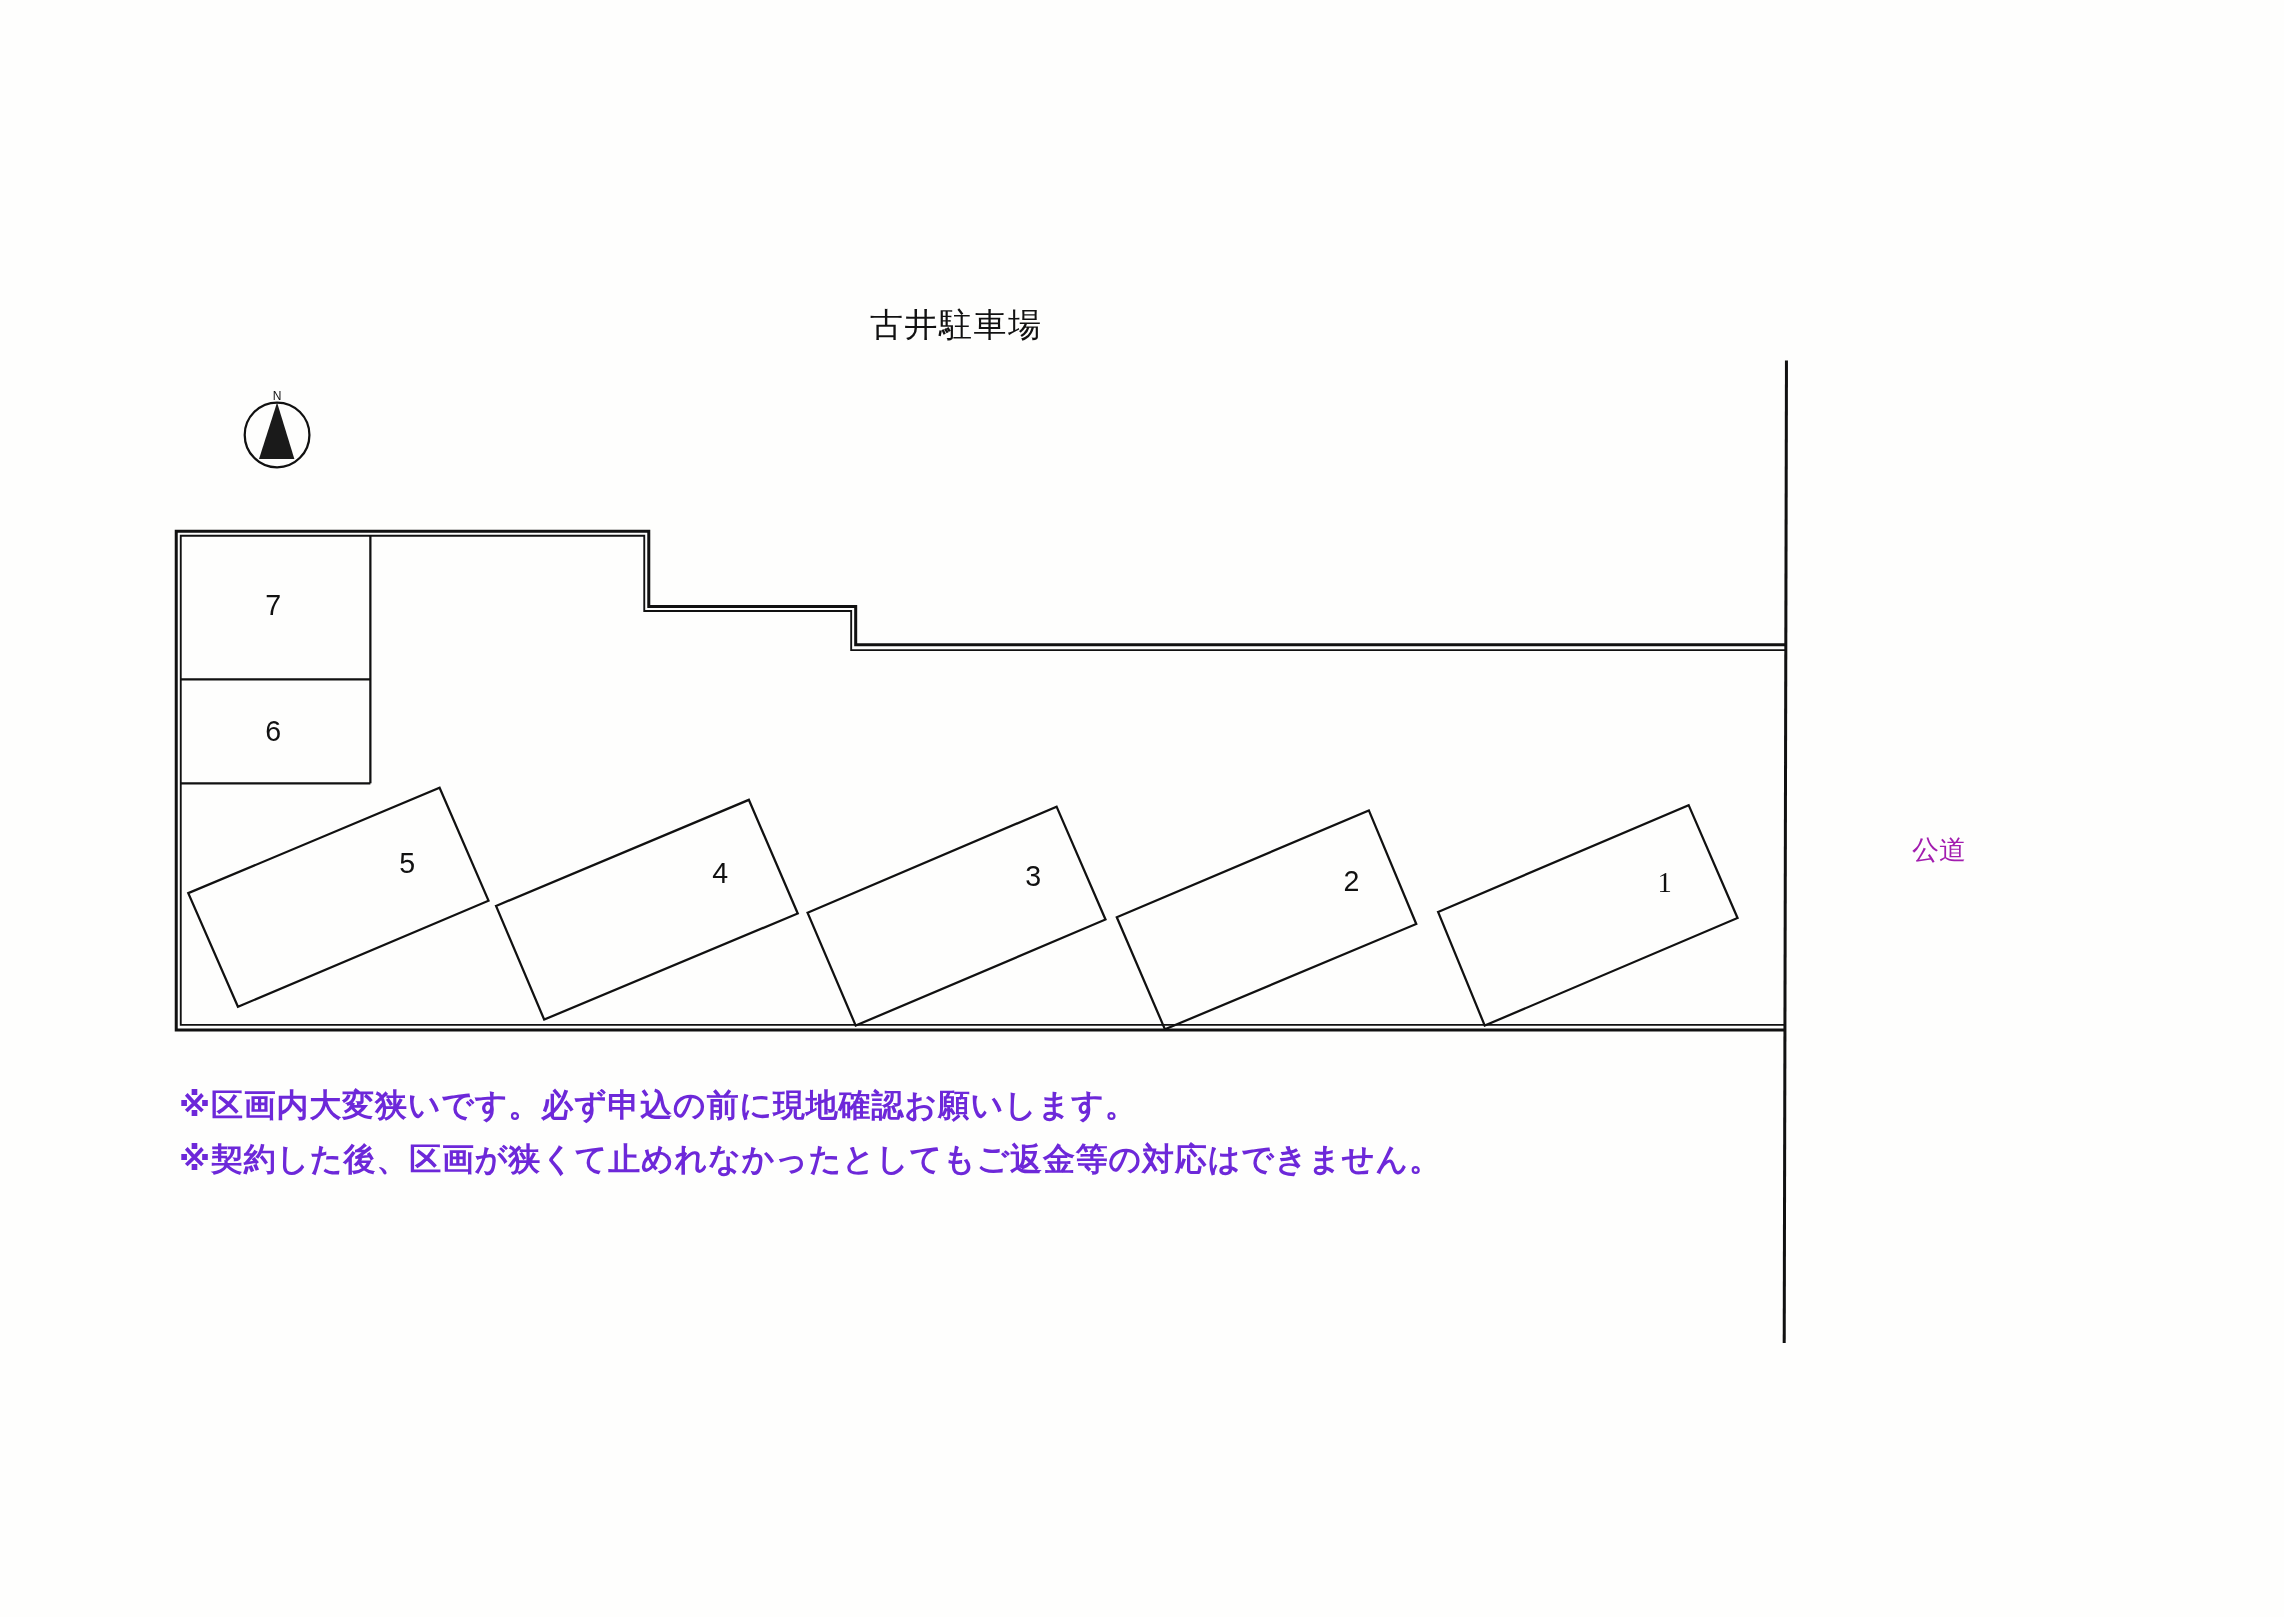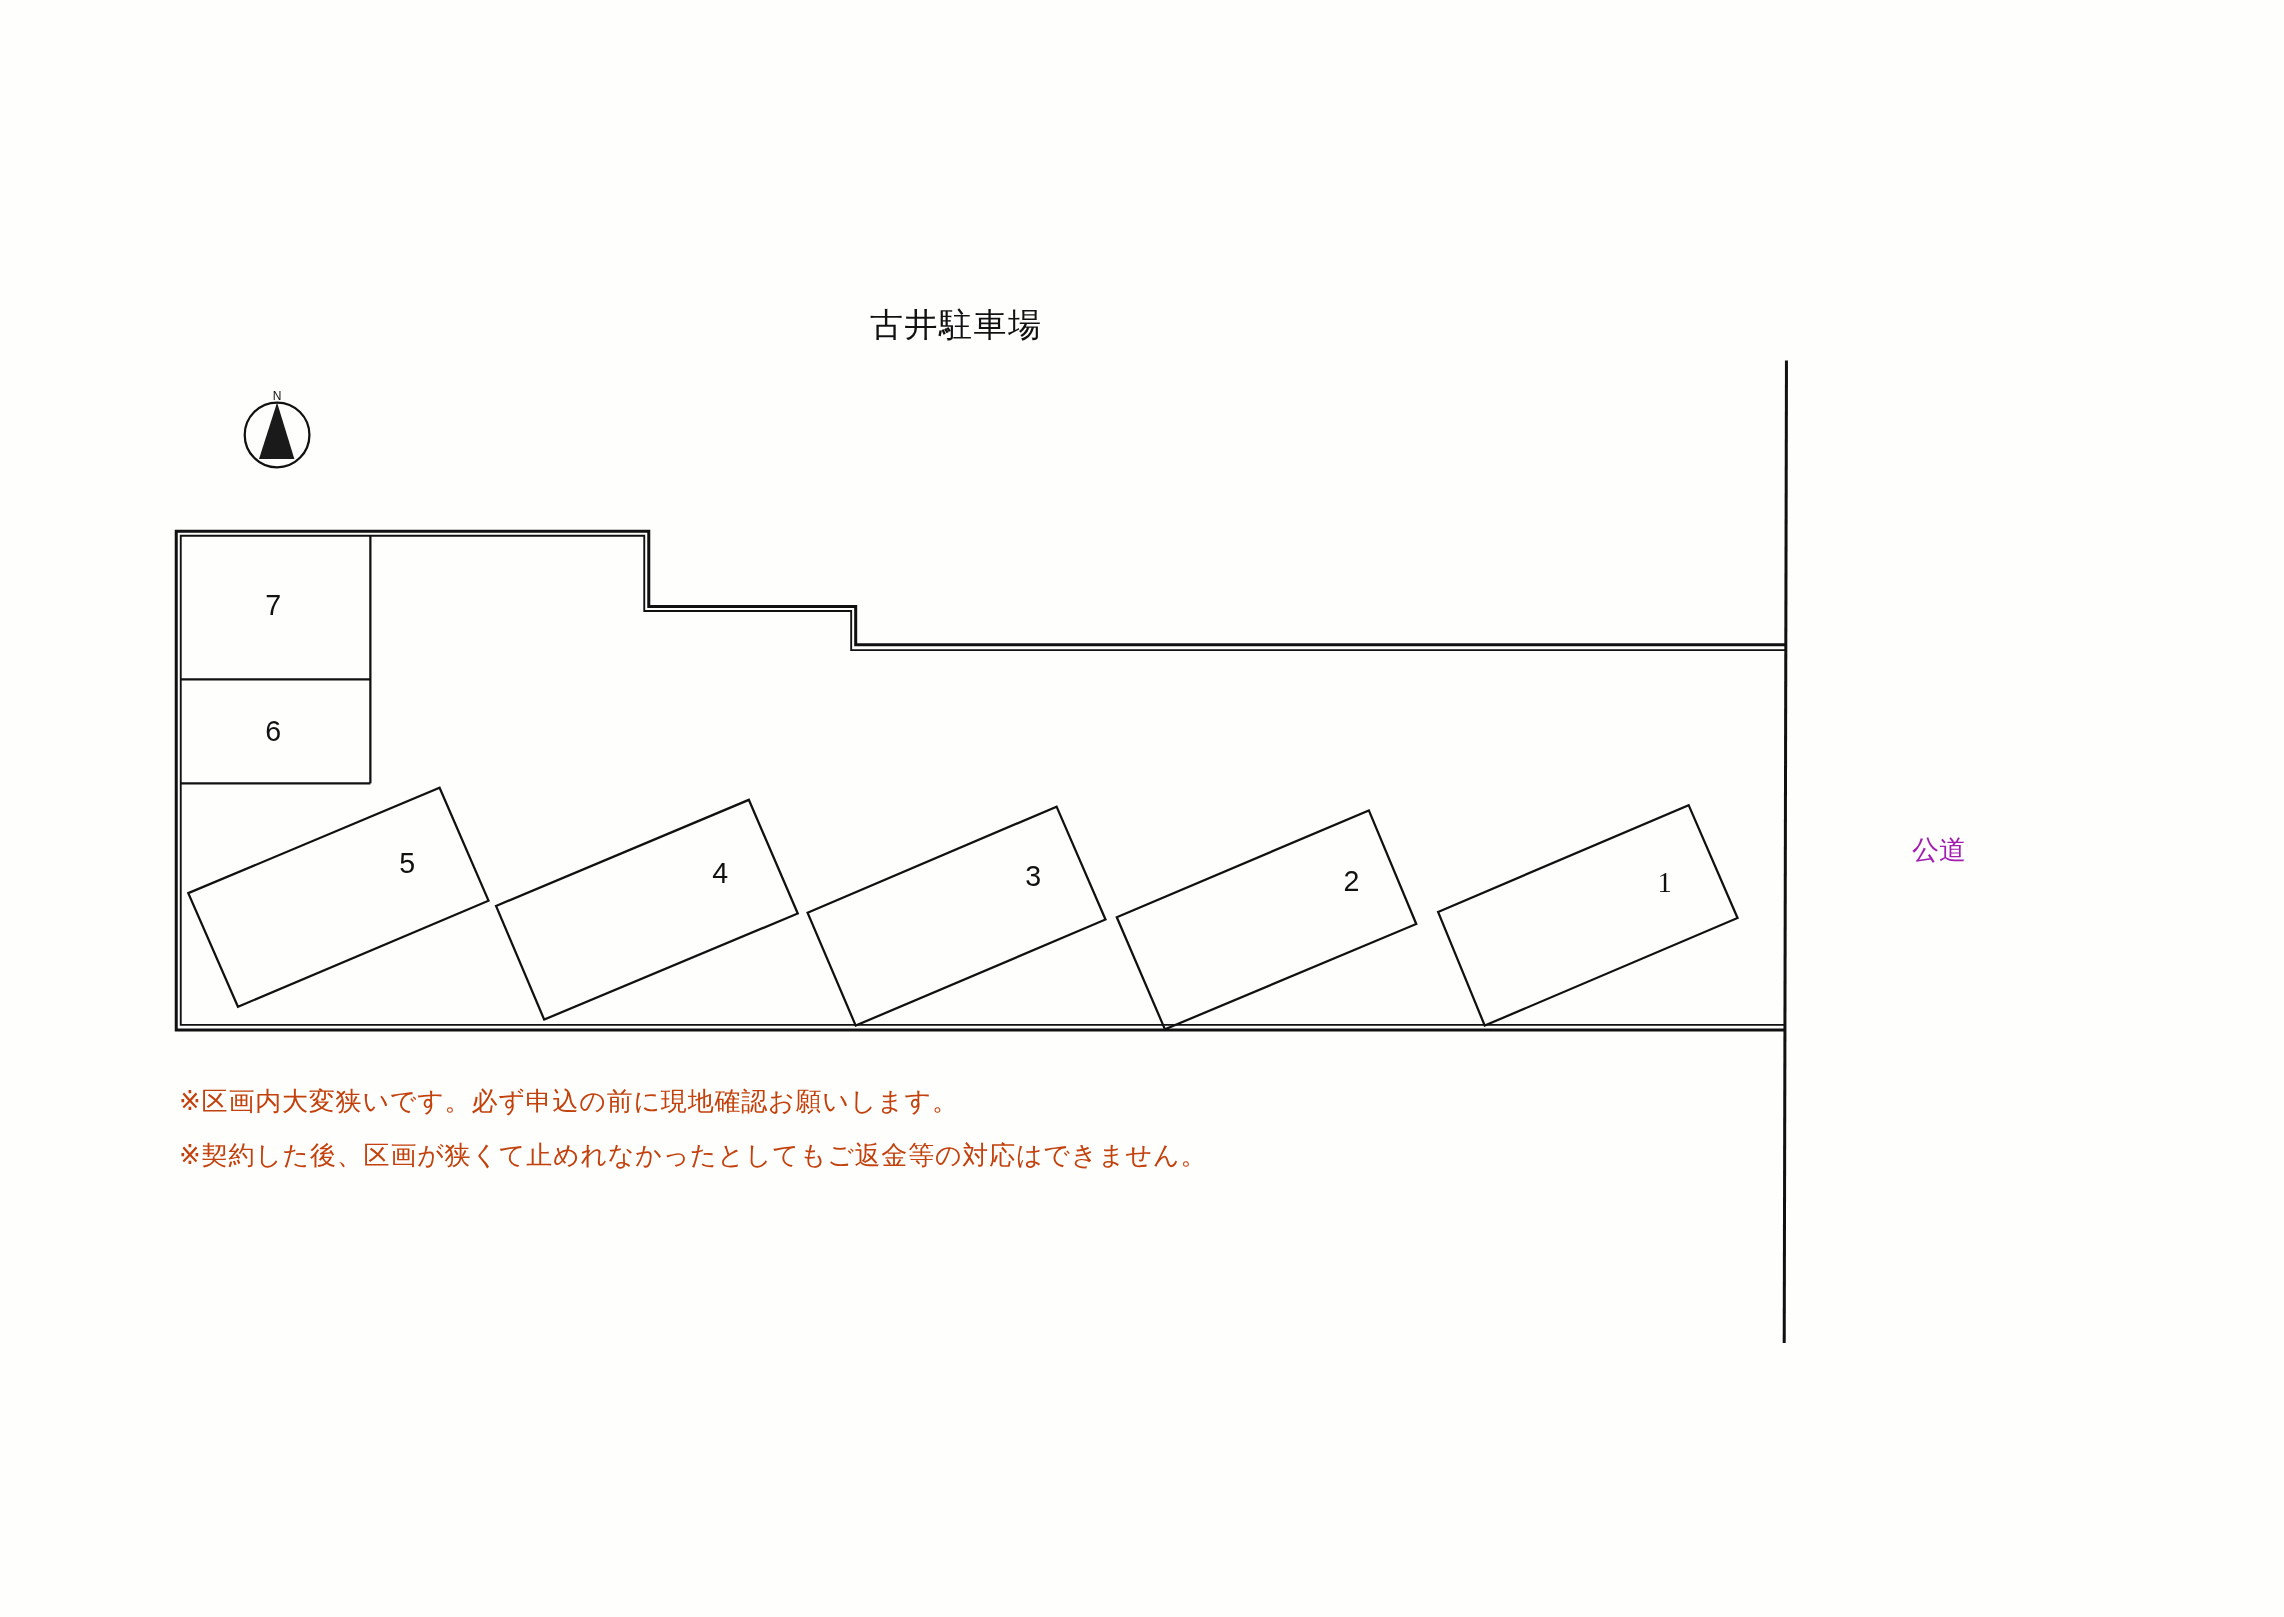--- a/index.html
+++ b/index.html
@@ -3,21 +3,21 @@
 <meta charset="utf-8">
 <style>
   html, body { margin: 0; padding: 0; background: #fefefd; }
   body { width: 2284px; height: 1617px; position: relative; overflow: hidden;
          font-family: "DejaVu Sans", "Liberation Sans", sans-serif; }
   .abs { position: absolute; }
   #title { left: 848px; top: 303px; font-size: 33px; color: #111; letter-spacing: 1.5px; white-space: nowrap; margin-left: 22px; }
   #road-label { left: 1912px; top: 832px; font-size: 27px; color: #a21caf; white-space: nowrap; }
   svg#plan { position: absolute; left: 0; top: 0; }
   .space-label { font-family: "Liberation Sans", "DejaVu Sans", sans-serif; font-size: 38px; fill: #111; }
-  .notice { left: 179px; font-size: 26px; font-weight: normal; color: #c2410c; white-space: nowrap; letter-spacing: 0.8px; }
+  .notice { left: 179px; font-size: 32px; font-weight: bold; color: #6d28d9; white-space: nowrap; letter-spacing: 0.8px; }
   #notice-1 { top: 1084px; }
   #notice-2 { top: 1138px; }
 </style>
 </head>
 <body>
 
 <div id="title" class="abs">古井駐車場</div>
 
 <svg id="plan" width="2284" height="1617" viewBox="0 0 3035 2149">
 

